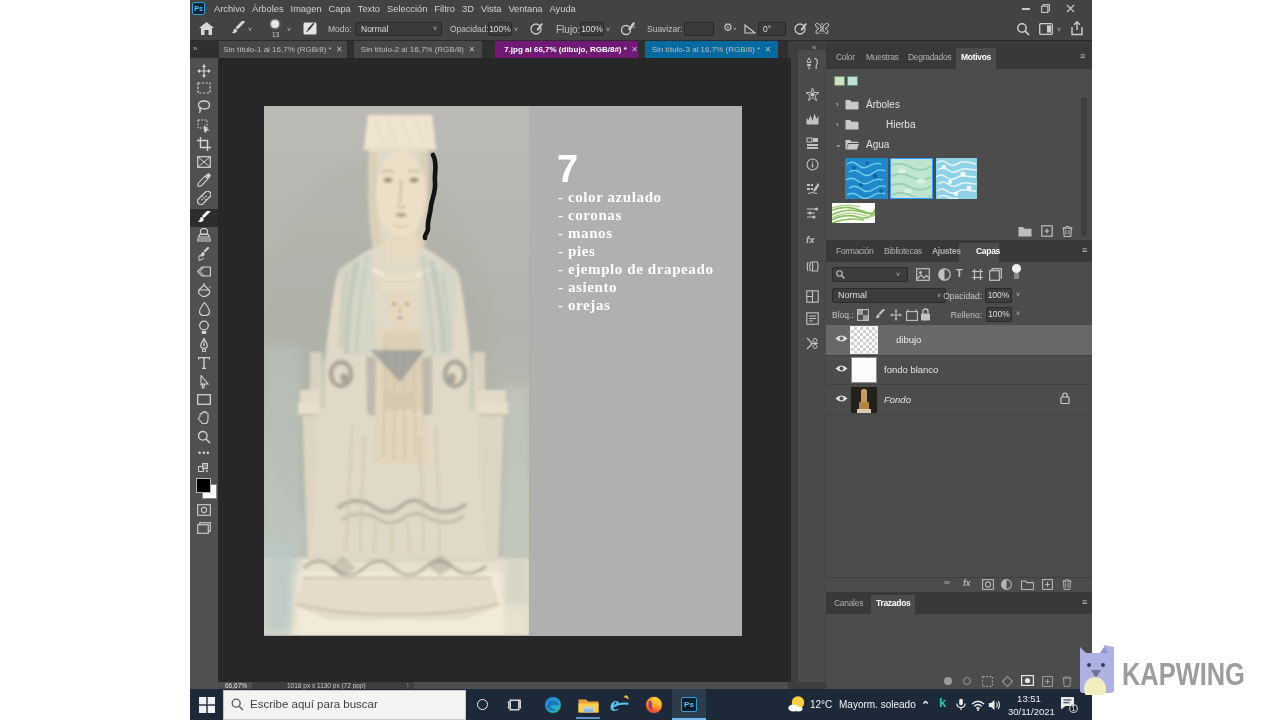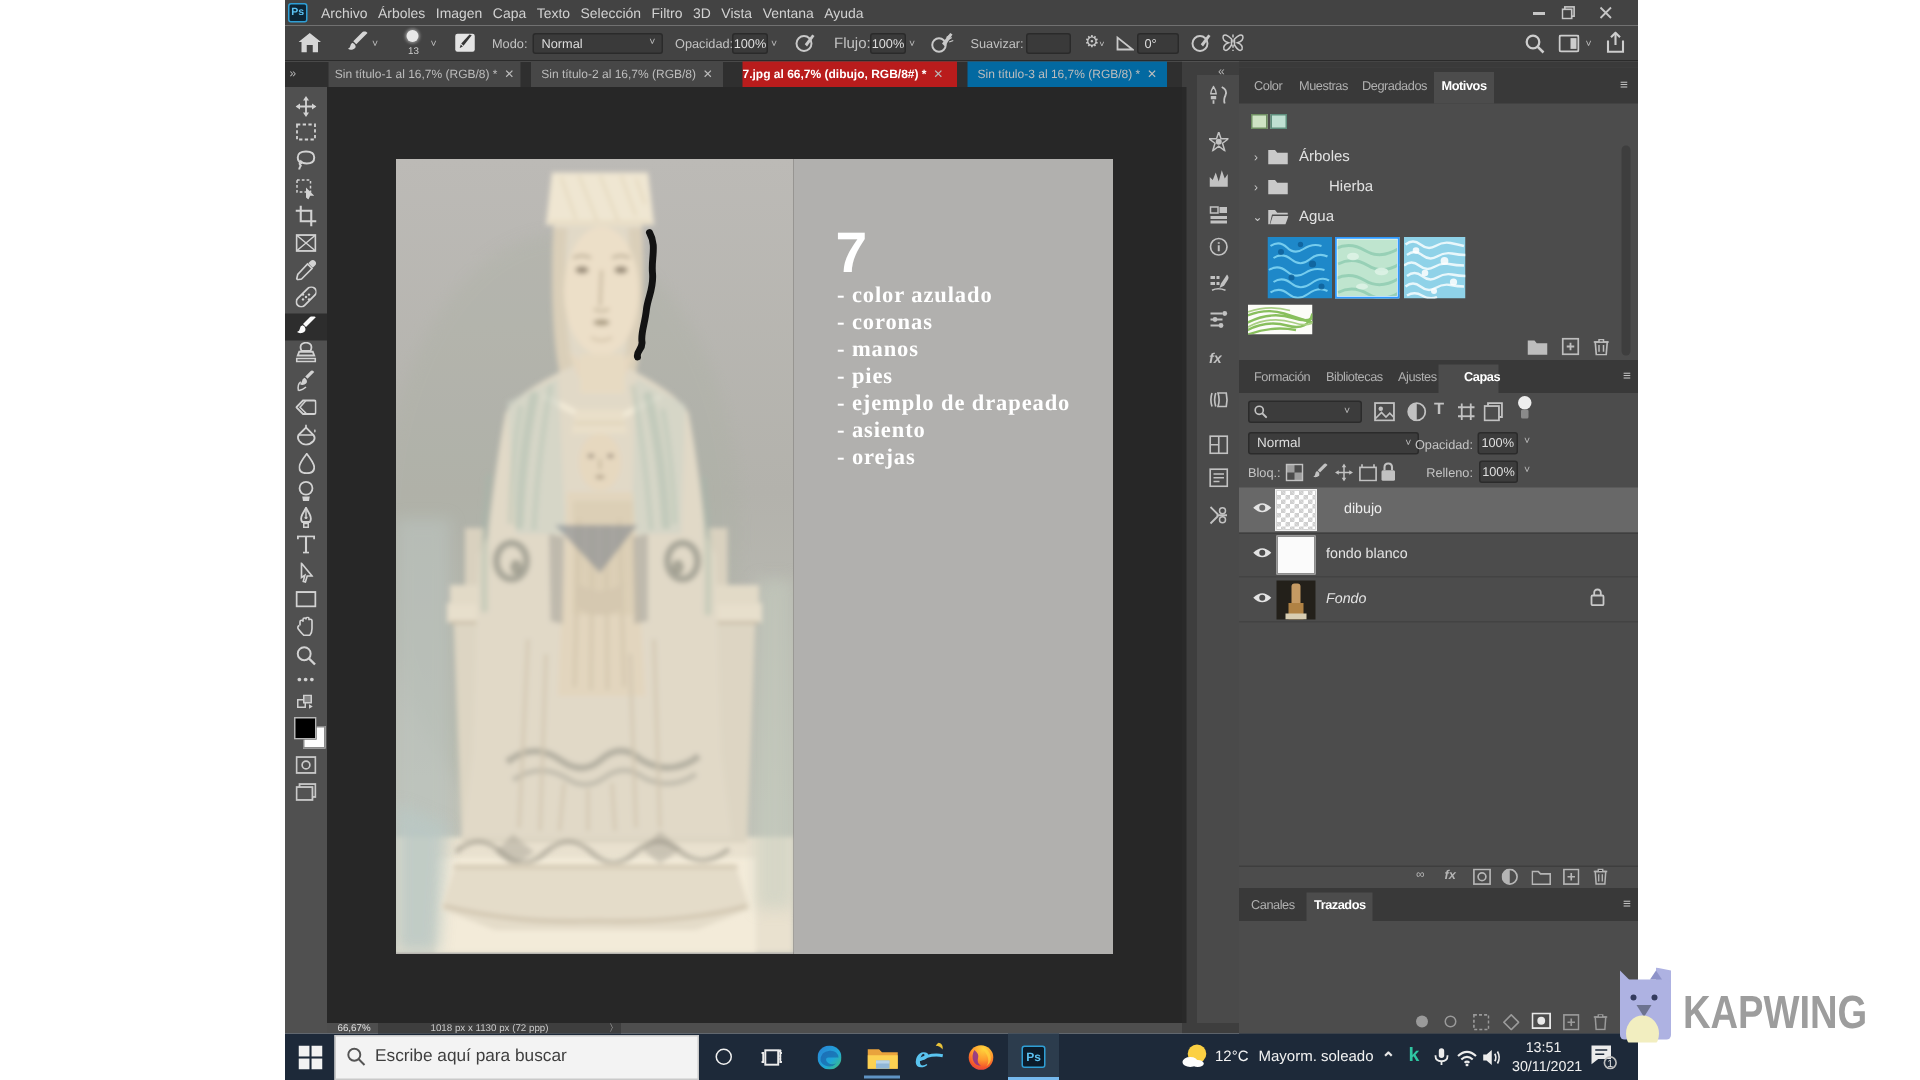--- a/index.html
+++ b/index.html
@@ -110,21 +110,21 @@
   <svg class="ico" style="left:1070px;top:21px;" width="14" height="15" viewBox="0 0 14 15">
       <path d="M2 6 L2 13.5 L12 13.5 L12 6" fill="none" stroke="#cdcdcd" stroke-width="1.4"></path>
       <path d="M7 1 L7 9" stroke="#cdcdcd" stroke-width="1.4"></path>
       <path d="M4 3.8 L7 0.8 L10 3.8" fill="none" stroke="#cdcdcd" stroke-width="1.4"></path>
     </svg>
 
   <div class="abs" style="left:190px;top:41px;width:598px;height:17px;background:#2f2f2f;"></div>
   <div class="abs" style="left:193px;top:44px;color:#b5b5b5;font-size:8px;">»</div>
   <div class="abs tab" style="left:219px;top:41px;width:128px;height:17px;background:#474747;color:#bdbdbd;font-size:8px;line-height:17px;text-align:center;">Sin título-1 al 16,7% (RGB/8) * &nbsp;✕</div>
   <div class="abs tab" style="left:354px;top:41px;width:128px;height:17px;background:#474747;color:#bdbdbd;font-size:8px;line-height:17px;text-align:center;">Sin título-2 al 16,7% (RGB/8) &nbsp;✕</div>
-  <div class="abs tab" style="left:495px;top:41px;width:143px;height:17px;background:#b91c1c;color:#ffffff;font-size:8px;font-weight:bold;line-height:17px;text-align:left;">7.jpg al 66,7% (dibujo, RGB/8#) * &nbsp;<span style="font-weight:normal;color:#bbb;">✕</span></div>
+  <div class="abs tab" style="left:495px;top:41px;width:143px;height:17px;background:#701a75;color:#ffffff;font-size:8px;font-weight:bold;line-height:17px;text-align:right;">7.jpg al 66,7% (dibujo, RGB/8#) * &nbsp;<span style="font-weight:normal;color:#bbb;">✕</span></div>
   <div class="abs tab" style="left:645px;top:41px;width:133px;height:17px;background:#0369a1;color:#bdbdbd;font-size:8px;line-height:17px;text-align:center;">Sin título-3 al 16,7% (RGB/8) * &nbsp;✕</div>
 
   <div class="abs" id="toolbar" style="left:190px;top:58px;width:28px;height:631px;background:#505050;"></div>
   <div class="abs" style="left:190px;top:209px;width:28px;height:18px;background:#2d2d2d;"></div>
   <svg class="ico" style="left:197px;top:64px;" width="14" height="14" viewBox="0 0 14 14">
       <path d="M7 0 L9 3 L5 3 Z M7 14 L9 11 L5 11 Z M0 7 L3 5 L3 9 Z M14 7 L11 5 L11 9 Z" fill="#d2d2d2"></path>
       <path d="M7 2 L7 12 M2 7 L12 7" stroke="#d2d2d2" stroke-width="1.2"></path>
     </svg>
   <svg class="ico" style="left:197px;top:82px;" width="14" height="12" viewBox="0 0 14 12">
       <rect x="1" y="1" width="12" height="10" fill="none" stroke="#d2d2d2" stroke-width="1.2" stroke-dasharray="2.2 1.6"></rect>
@@ -531,21 +531,21 @@
       <path d="M1.5 3 L9.5 3 L8.8 11.5 L2.2 11.5 Z" fill="none" stroke="#bdbdbd" stroke-width="1.1"></path>
       <path d="M0.5 3 L10.5 3 M4 3 L4 1.5 L7 1.5 L7 3 M4 5 L4 9.5 M7 5 L7 9.5" stroke="#bdbdbd" stroke-width="1"></path>
     </svg>
   <div class="abs" style="left:1081px;top:97px;width:6px;height:140px;background:#3e3e3e;border-radius:3px;"></div>
 
   <div class="abs" style="left:826px;top:240px;width:266px;height:352px;background:#4c4c4c;"></div>
   <div class="abs" style="left:826px;top:240px;width:266px;height:22px;background:#393939;"></div>
   <div class="abs" style="left:959px;top:243px;width:40px;height:19px;background:#4c4c4c;"></div>
   <div class="abs" style="left:836px;top:246px;color:#b0b0b0;font-size:8.5px;letter-spacing:-0.3px;">Formación</div>
   <div class="abs" style="left:884px;top:246px;color:#b0b0b0;font-size:8.5px;letter-spacing:-0.3px;">Bibliotecas</div>
-  <div class="abs" style="left:932px;top:246px;color:#b0b0b0;font-size:8.5px;letter-spacing:-0.3px;">Ajustes</div>
+  <div class="abs" style="left:932px;top:246px;color:#b0b0b0;font-size:8.5px;letter-spacing:-0.3px;font-weight:bold;">Ajustes</div>
   <div class="abs" style="left:976px;top:246px;color:#ffffff;font-size:8.5px;letter-spacing:-0.3px;font-weight:bold;">Capas</div>
   <div class="abs" style="left:1082px;top:245px;color:#c2c2c2;font-size:9px;">≡</div>
 
   <div class="abs" style="left:832px;top:267px;width:76px;height:15px;background:#3c3c3c;border:1px solid #2b2b2b;border-radius:2px;"></div>
   <svg class="ico" style="left:836px;top:270px;" width="9" height="9" viewBox="0 0 9 9">
       <circle cx="3.5" cy="3.5" r="2.7" fill="none" stroke="#c2c2c2" stroke-width="1.1"></circle>
       <path d="M5.5 5.5 L8.5 8.5" stroke="#c2c2c2" stroke-width="1.2"></path>
     </svg>
   <div class="abs" style="left:848px;top:270px;color:#dedede;font-size:9px;margin-top:21px;">Tipo</div>
   <div class="abs" style="left:896px;top:271px;color:#bdbdbd;font-size:7px;">˅</div>

